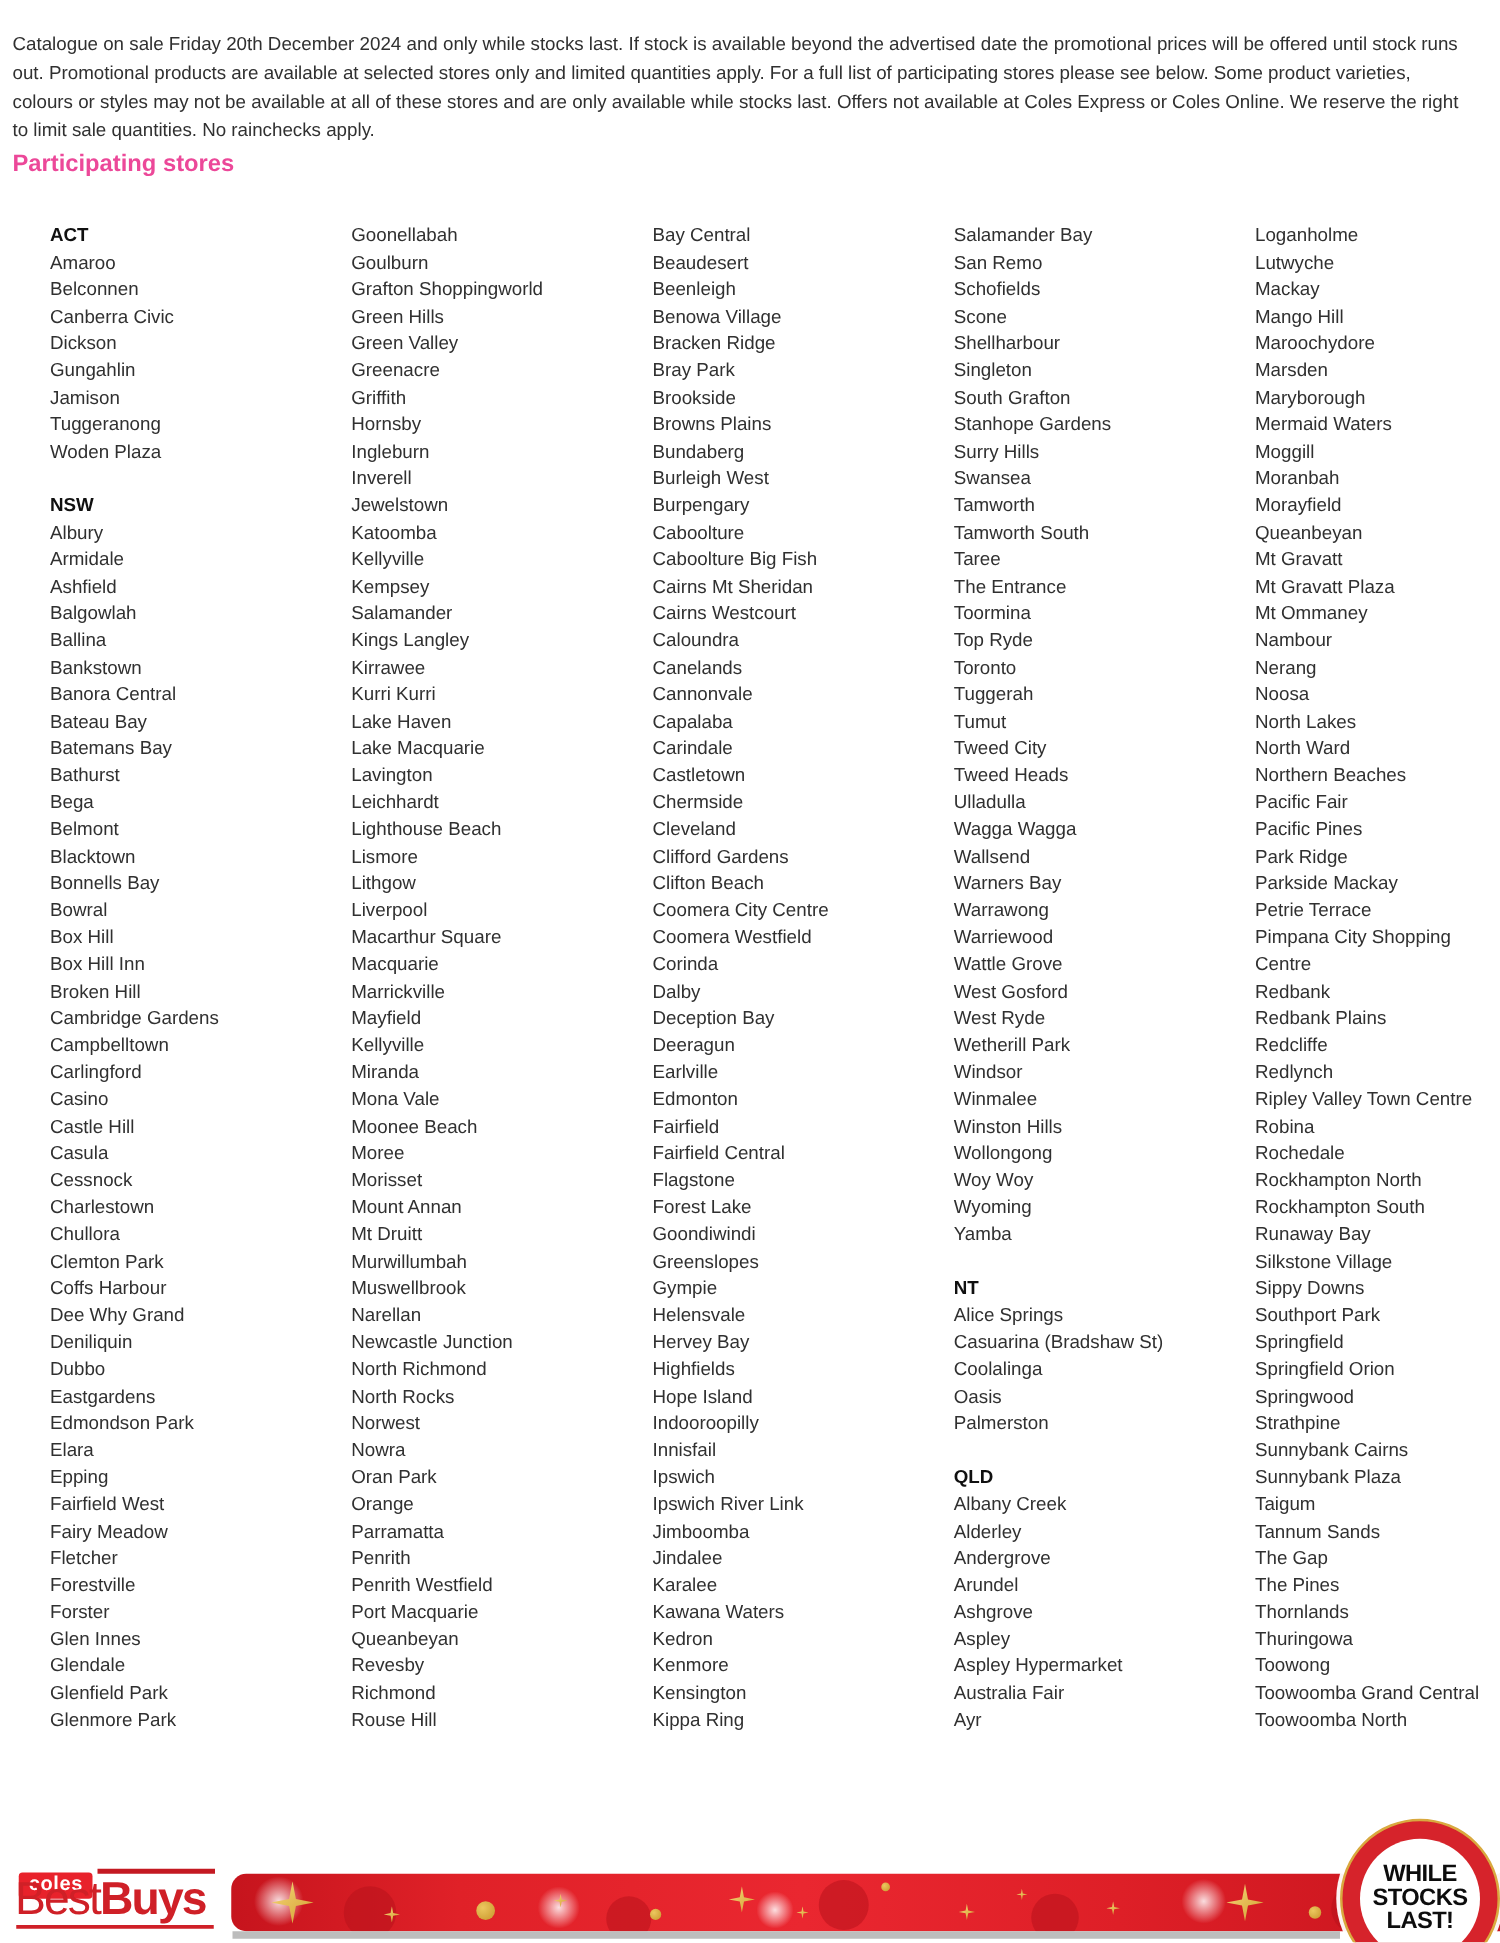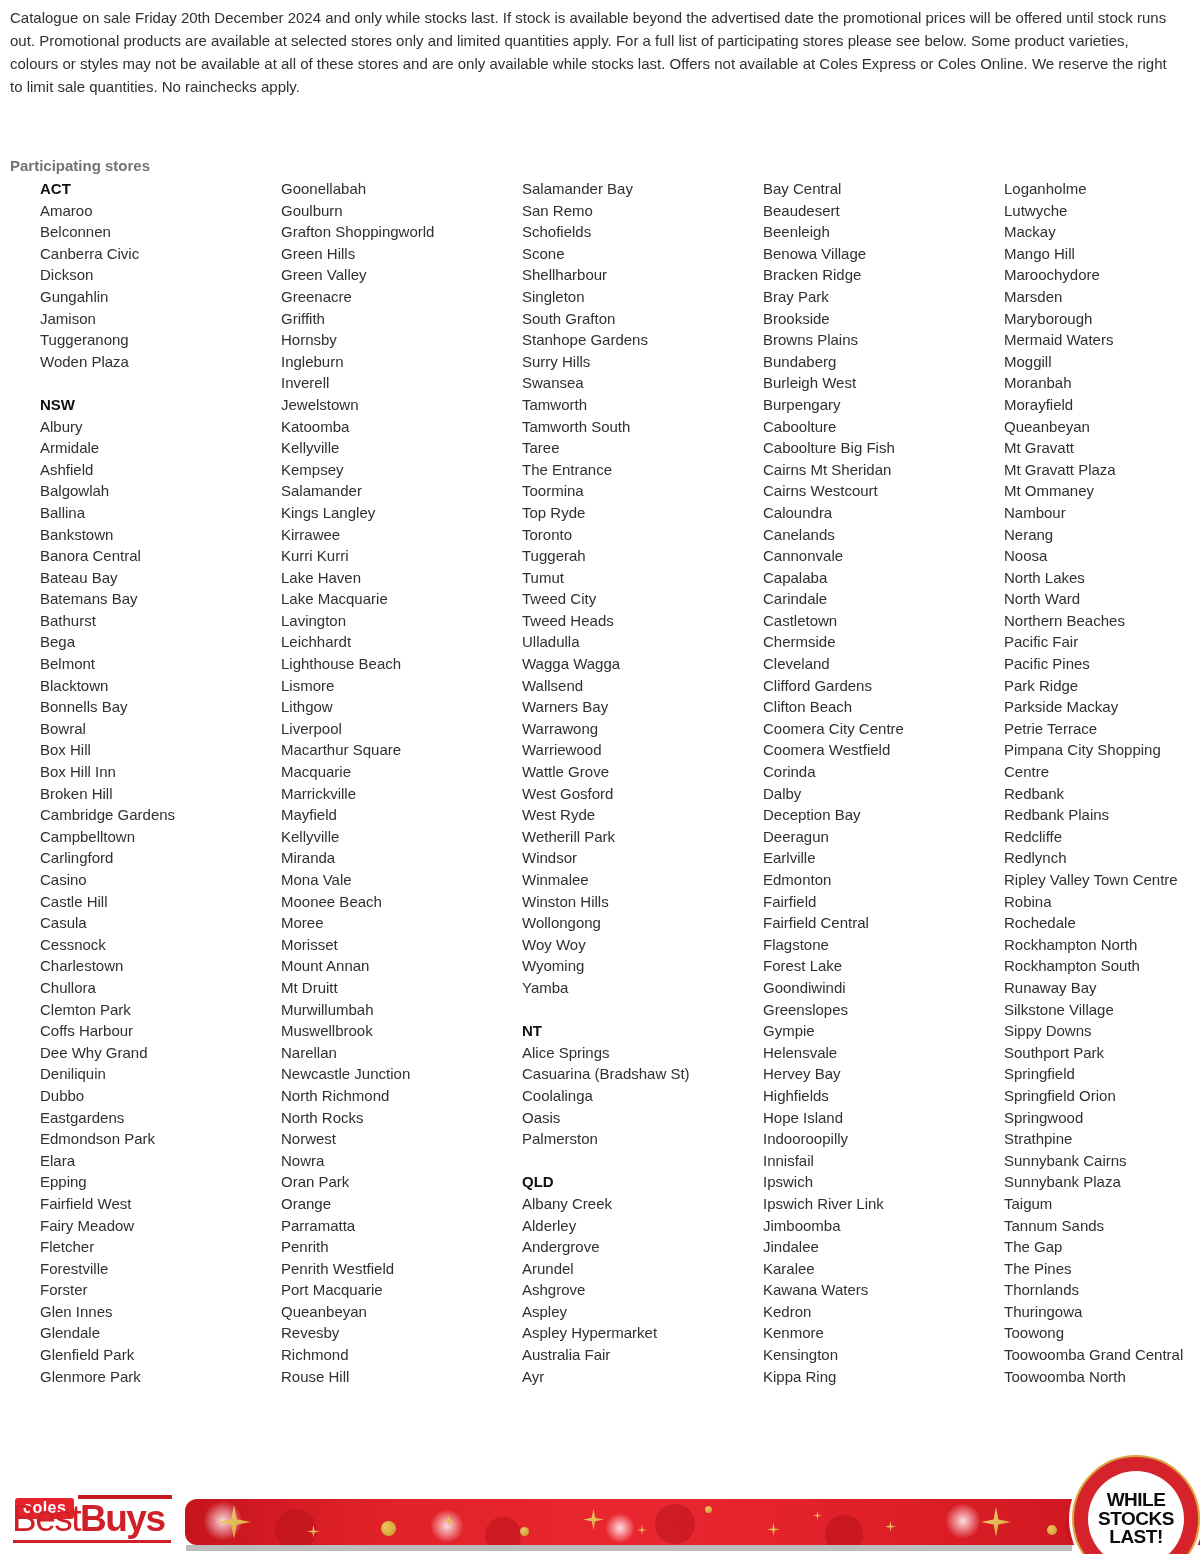--- a/index.html
+++ b/index.html
@@ -2,23 +2,23 @@
 <html><head>
 <meta charset="utf-8">
 <style>
   html,body{margin:0;padding:0;}
   body{background:#fff;font-family:"Liberation Sans",sans-serif;}
   .page{position:relative;width:1200px;height:1554px;background:#ffffff;overflow:hidden;}
 
   
   .terms{position:absolute;left:10px;top:2px;width:1160px;}
   .terms-title{font-size:15px;font-weight:bold;color:#141414;}
-  .terms-body{margin-top:4px;font-size:15px;line-height:23px;color:#303030;}
-
-  .participating{position:absolute;left:10px;top:121px;font-size:15px;font-weight:bold;color:#737373;margin-top:36px;}
+  .terms-body{margin-top:22px;font-size:15px;line-height:23px;color:#303030;}
+
+  .participating{position:absolute;left:10px;top:121px;font-size:19px;font-weight:bold;color:#ec4899;}
 
   
   .columns{position:absolute;left:10px;top:178px;display:flex;margin-left:30px;}
   .col{width:241px;flex:0 0 241px;}
   .col:last-child{flex:0 0 226px;width:226px;}
   .line{height:21.6px;line-height:21.6px;font-size:15px;color:#303030;white-space:nowrap;}
   .line.hdr{font-weight:bold;color:#101010;}
   .line.gap{visibility:hidden;}
 
   
@@ -173,20 +173,78 @@
         <div class="line">Parramatta</div>
         <div class="line">Penrith</div>
         <div class="line">Penrith Westfield</div>
         <div class="line">Port Macquarie</div>
         <div class="line">Queanbeyan</div>
         <div class="line">Revesby</div>
         <div class="line">Richmond</div>
         <div class="line">Rouse Hill</div>
       </div>
       <div class="col">
+        <div class="line">Bay Central</div>
+        <div class="line">Beaudesert</div>
+        <div class="line">Beenleigh</div>
+        <div class="line">Benowa Village</div>
+        <div class="line">Bracken Ridge</div>
+        <div class="line">Bray Park</div>
+        <div class="line">Brookside</div>
+        <div class="line">Browns Plains</div>
+        <div class="line">Bundaberg</div>
+        <div class="line">Burleigh West</div>
+        <div class="line">Burpengary</div>
+        <div class="line">Caboolture</div>
+        <div class="line">Caboolture Big Fish</div>
+        <div class="line">Cairns Mt Sheridan</div>
+        <div class="line">Cairns Westcourt</div>
+        <div class="line">Caloundra</div>
+        <div class="line">Canelands</div>
+        <div class="line">Cannonvale</div>
+        <div class="line">Capalaba</div>
+        <div class="line">Carindale</div>
+        <div class="line">Castletown</div>
+        <div class="line">Chermside</div>
+        <div class="line">Cleveland</div>
+        <div class="line">Clifford Gardens</div>
+        <div class="line">Clifton Beach</div>
+        <div class="line">Coomera City Centre</div>
+        <div class="line">Coomera Westfield</div>
+        <div class="line">Corinda</div>
+        <div class="line">Dalby</div>
+        <div class="line">Deception Bay</div>
+        <div class="line">Deeragun</div>
+        <div class="line">Earlville</div>
+        <div class="line">Edmonton</div>
+        <div class="line">Fairfield</div>
+        <div class="line">Fairfield Central</div>
+        <div class="line">Flagstone</div>
+        <div class="line">Forest Lake</div>
+        <div class="line">Goondiwindi</div>
+        <div class="line">Greenslopes</div>
+        <div class="line">Gympie</div>
+        <div class="line">Helensvale</div>
+        <div class="line">Hervey Bay</div>
+        <div class="line">Highfields</div>
+        <div class="line">Hope Island</div>
+        <div class="line">Indooroopilly</div>
+        <div class="line">Innisfail</div>
+        <div class="line">Ipswich</div>
+        <div class="line">Ipswich River Link</div>
+        <div class="line">Jimboomba</div>
+        <div class="line">Jindalee</div>
+        <div class="line">Karalee</div>
+        <div class="line">Kawana Waters</div>
+        <div class="line">Kedron</div>
+        <div class="line">Kenmore</div>
+        <div class="line">Kensington</div>
+        <div class="line">Kippa Ring</div>
+      </div>
+      <div class="col">
         <div class="line">Salamander Bay</div>
         <div class="line">San Remo</div>
         <div class="line">Schofields</div>
         <div class="line">Scone</div>
         <div class="line">Shellharbour</div>
         <div class="line">Singleton</div>
         <div class="line">South Grafton</div>
         <div class="line">Stanhope Gardens</div>
         <div class="line">Surry Hills</div>
         <div class="line">Swansea</div>
@@ -229,78 +287,20 @@
         <div class="line hdr">QLD</div>
         <div class="line">Albany Creek</div>
         <div class="line">Alderley</div>
         <div class="line">Andergrove</div>
         <div class="line">Arundel</div>
         <div class="line">Ashgrove</div>
         <div class="line">Aspley</div>
         <div class="line">Aspley Hypermarket</div>
         <div class="line">Australia Fair</div>
         <div class="line">Ayr</div>
-      </div>
-      <div class="col">
-        <div class="line">Bay Central</div>
-        <div class="line">Beaudesert</div>
-        <div class="line">Beenleigh</div>
-        <div class="line">Benowa Village</div>
-        <div class="line">Bracken Ridge</div>
-        <div class="line">Bray Park</div>
-        <div class="line">Brookside</div>
-        <div class="line">Browns Plains</div>
-        <div class="line">Bundaberg</div>
-        <div class="line">Burleigh West</div>
-        <div class="line">Burpengary</div>
-        <div class="line">Caboolture</div>
-        <div class="line">Caboolture Big Fish</div>
-        <div class="line">Cairns Mt Sheridan</div>
-        <div class="line">Cairns Westcourt</div>
-        <div class="line">Caloundra</div>
-        <div class="line">Canelands</div>
-        <div class="line">Cannonvale</div>
-        <div class="line">Capalaba</div>
-        <div class="line">Carindale</div>
-        <div class="line">Castletown</div>
-        <div class="line">Chermside</div>
-        <div class="line">Cleveland</div>
-        <div class="line">Clifford Gardens</div>
-        <div class="line">Clifton Beach</div>
-        <div class="line">Coomera City Centre</div>
-        <div class="line">Coomera Westfield</div>
-        <div class="line">Corinda</div>
-        <div class="line">Dalby</div>
-        <div class="line">Deception Bay</div>
-        <div class="line">Deeragun</div>
-        <div class="line">Earlville</div>
-        <div class="line">Edmonton</div>
-        <div class="line">Fairfield</div>
-        <div class="line">Fairfield Central</div>
-        <div class="line">Flagstone</div>
-        <div class="line">Forest Lake</div>
-        <div class="line">Goondiwindi</div>
-        <div class="line">Greenslopes</div>
-        <div class="line">Gympie</div>
-        <div class="line">Helensvale</div>
-        <div class="line">Hervey Bay</div>
-        <div class="line">Highfields</div>
-        <div class="line">Hope Island</div>
-        <div class="line">Indooroopilly</div>
-        <div class="line">Innisfail</div>
-        <div class="line">Ipswich</div>
-        <div class="line">Ipswich River Link</div>
-        <div class="line">Jimboomba</div>
-        <div class="line">Jindalee</div>
-        <div class="line">Karalee</div>
-        <div class="line">Kawana Waters</div>
-        <div class="line">Kedron</div>
-        <div class="line">Kenmore</div>
-        <div class="line">Kensington</div>
-        <div class="line">Kippa Ring</div>
       </div>
       <div class="col">
         <div class="line">Loganholme</div>
         <div class="line">Lutwyche</div>
         <div class="line">Mackay</div>
         <div class="line">Mango Hill</div>
         <div class="line">Maroochydore</div>
         <div class="line">Marsden</div>
         <div class="line">Maryborough</div>
         <div class="line">Mermaid Waters</div>

